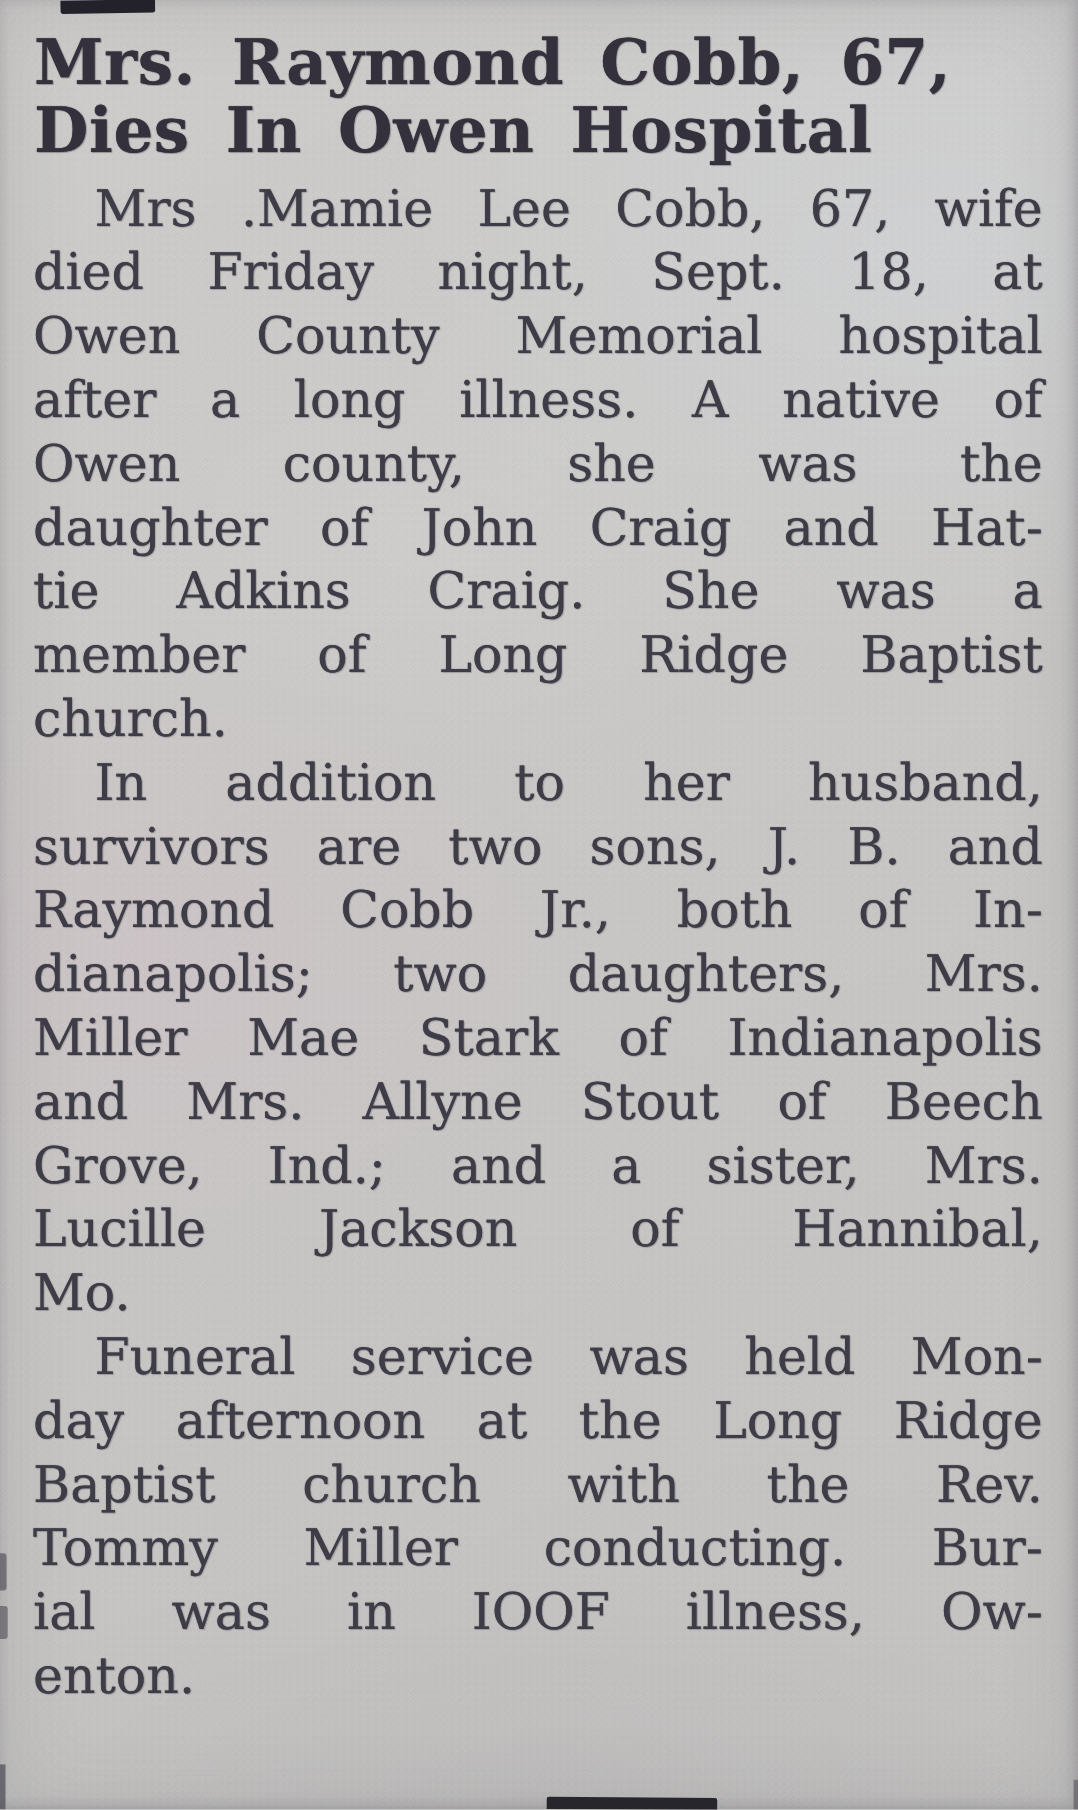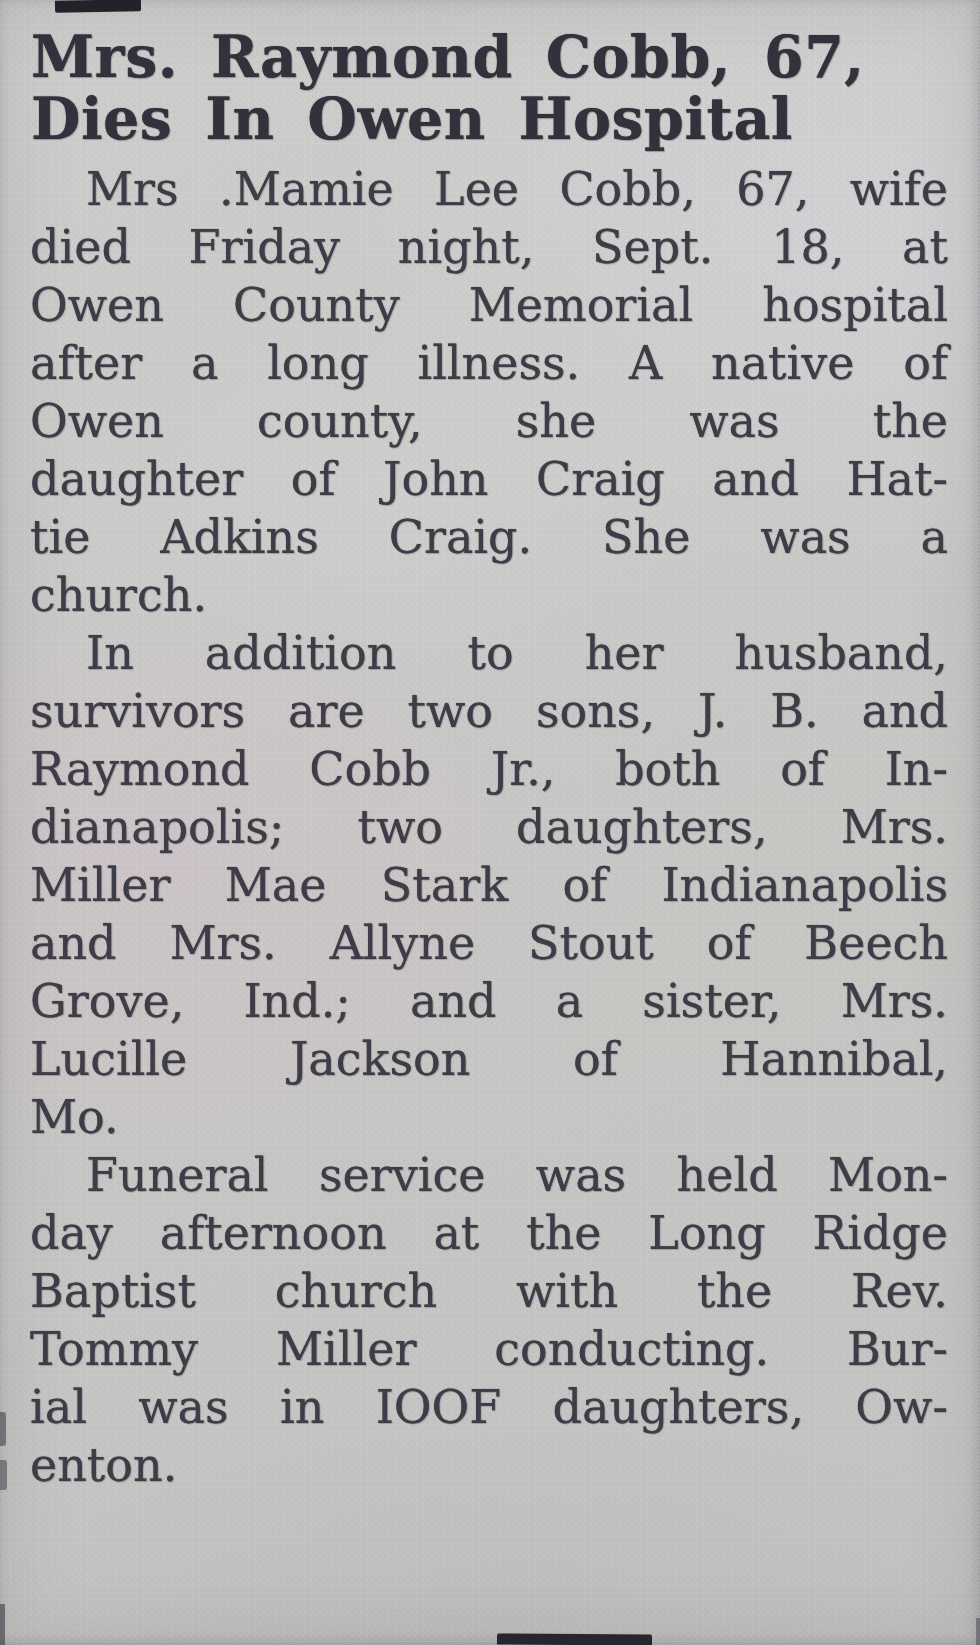--- a/index.html
+++ b/index.html
@@ -119,41 +119,42 @@
   <div class="article-body">
 
     <div class="para para-1">
       <div class="body-line indent">Mrs .Mamie Lee Cobb, 67, wife</div>
       <div class="body-line">died Friday night, Sept. 18, at</div>
       <div class="body-line">Owen County Memorial hospital</div>
       <div class="body-line">after a long illness. A native of</div>
       <div class="body-line">Owen county, she was the</div>
       <div class="body-line">daughter of John Craig and Hat-</div>
       <div class="body-line">tie Adkins Craig. She was a</div>
+      <div class="body-line">member of Long Ridge Baptist</div>
       <div class="body-line last">church.</div>
     </div>
 
     <div class="para para-2">
       <div class="body-line indent">In addition to her husband,</div>
       <div class="body-line">survivors are two sons, J. B. and</div>
       <div class="body-line">Raymond Cobb Jr., both of In-</div>
       <div class="body-line">dianapolis; two daughters, Mrs.</div>
       <div class="body-line">Miller Mae Stark of Indianapolis</div>
       <div class="body-line">and Mrs. Allyne Stout of Beech</div>
       <div class="body-line">Grove, Ind.; and a sister, Mrs.</div>
       <div class="body-line">Lucille Jackson of Hannibal,</div>
       <div class="body-line last">Mo.</div>
     </div>
 
     <div class="para para-3">
       <div class="body-line indent">Funeral service was held Mon-</div>
       <div class="body-line">day afternoon at the Long Ridge</div>
       <div class="body-line">Baptist church with the Rev.</div>
       <div class="body-line">Tommy Miller conducting. Bur-</div>
-      <div class="body-line">ial was in IOOF daughters, Ow-</div>
+      <div class="body-line">ial was in IOOF illness, Ow-</div>
       <div class="body-line last">enton.</div>
     </div>
 
   </div>
 
   <div class="fragment frag-top-left"></div>
   <div class="fragment frag-bottom-center"></div>
   <div class="fragment frag-left-1"></div>
   <div class="fragment frag-left-2"></div>
   <div class="fragment frag-left-3"></div>

